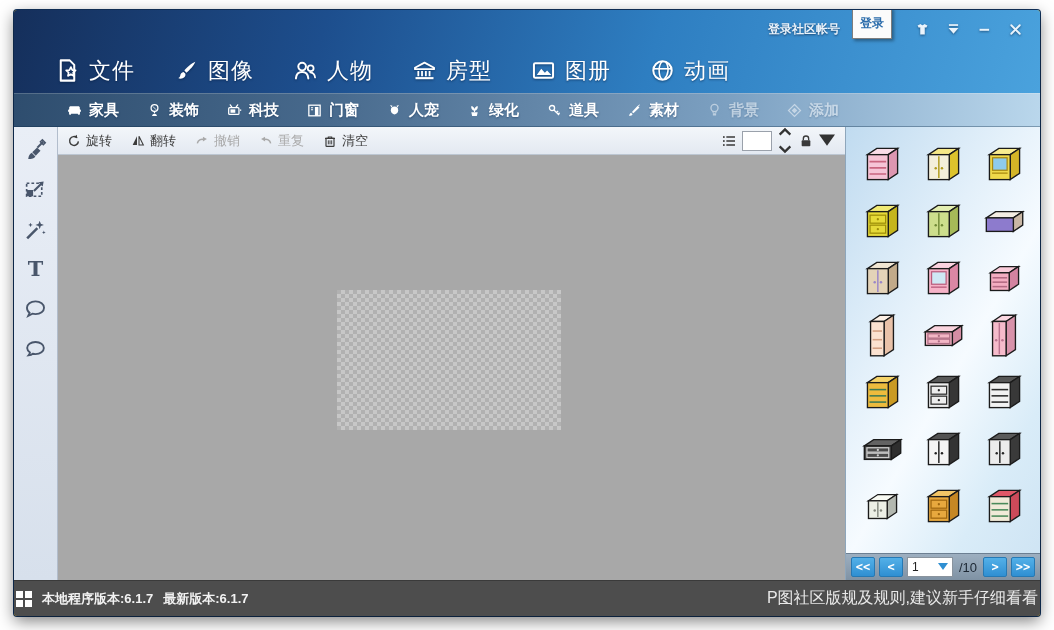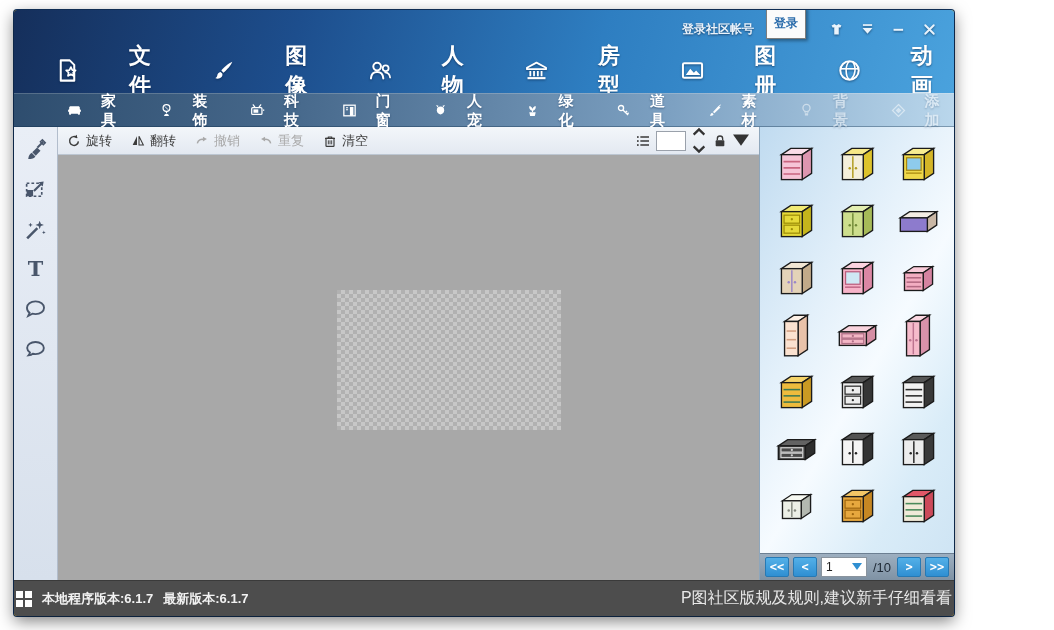--- a/index.html
+++ b/index.html
@@ -1,44 +1,44 @@
 <!DOCTYPE html>
 <html><head>
 <meta charset="utf-8">
 <style>
   * { margin:0; padding:0; box-sizing:border-box; }
   html,body { width:1054px; height:630px; background:#fff; overflow:hidden;
               font-family:"Liberation Sans", sans-serif; }
   .window {
-    position:absolute; left:14px; top:10px; width:940px; height:606px;
+    position:absolute; left:14px; top:10px; width:1026px; height:606px;
     border-radius:3px; overflow:visible;
     box-shadow:0 5px 16px rgba(0,0,0,.5), 0 0 0 1px #12345f;
     display:flex; flex-direction:column; background:#eab308;
   }
   .win-clip { position:absolute; inset:0; border-radius:3px; overflow:hidden; display:flex; flex-direction:column; }
   
   .header { height:83px; background:linear-gradient(105deg,#152f5b 0%,#1d4e8d 30%,#2e7ec1 62%,#4aa2dd 100%); flex:none; }
   .titlebar { height:38px; display:flex; align-items:center; justify-content:flex-end; padding-right:16px; gap:0; }
   .login-hint { color:#eaf3fb; font-size:12px; font-weight:bold; text-shadow:0 1px 2px rgba(0,20,50,.6); margin-right:12px; cursor:default; }
   .login-btn { position:relative; top:-6px; width:40px; height:32px; background:#fbfbfb; border:1px solid #7d7d7d;
                box-shadow:2px 2px 3px rgba(0,0,0,.35); color:#2b6cab; font-size:12px; font-weight:bold;
                display:flex; align-items:center; justify-content:center; cursor:pointer; }
   .tb-icons { display:flex; align-items:center; gap:14px; margin-left:22px; }
   .tb-icons .icon { color:#eaf4fc; display:inline-flex; cursor:pointer; filter:drop-shadow(0 1px 1px rgba(0,20,50,.5)); }
   .tb-icons .icon svg { width:17px; height:17px; }
   .menubar { height:45px; display:flex; align-items:center; padding-left:40px; gap:38px; }
   .menu-item { display:flex; align-items:center; gap:8px; color:#fff; cursor:pointer;
                text-shadow:0 1px 2px rgba(0,25,60,.55); }
   .menu-item .icon svg { width:27px; height:27px; display:block; filter:drop-shadow(0 1px 1px rgba(0,25,60,.5)); }
-  .menu-item .lbl { font-size:22px; font-weight:bold; letter-spacing:1px;margin-left:40px; }
+  .menu-item .lbl { font-size:22px; font-weight:normal; letter-spacing:1px; }
   
   .catbar { height:34px; flex:none; display:flex; align-items:center; padding-left:52px; gap:27px;
             background:linear-gradient(95deg,#2e4d6e 0%,#47698c 30%,#7da1c2 70%,#bad7ec 100%);
             border-top:1px solid rgba(255,255,255,.18); box-shadow:inset 0 -1px 0 rgba(10,40,70,.35); }
-  .cat-item { display:flex; align-items:center; gap:18px; color:#fff; cursor:pointer; text-shadow:0 1px 2px rgba(10,40,80,.5); }
+  .cat-item { display:flex; align-items:center; gap:6px; color:#fff; cursor:pointer; text-shadow:0 1px 2px rgba(10,40,80,.5); }
   .cat-item .icon svg { width:17px; height:17px; display:block; }
   .cat-item .lbl { font-size:15px; font-weight:bold; }
   .cat-item.disabled { opacity:.5; }
   
   .content { flex:1; display:flex; min-height:0; }
   .toolstrip { width:44px; flex:none; background:linear-gradient(180deg,#e9eef6 0%,#d7e0ec 100%);
                border-right:1px solid #b2bdcc; display:flex; flex-direction:column; align-items:center; padding-top:6px; gap:4px; }
   .tool { width:36px; height:36px; display:flex; align-items:center; justify-content:center; color:#49566b; cursor:pointer; border-radius:3px; }
   .tool svg { width:25px; height:25px; }
   .center-col { flex:1; display:flex; flex-direction:column; min-width:0; }

